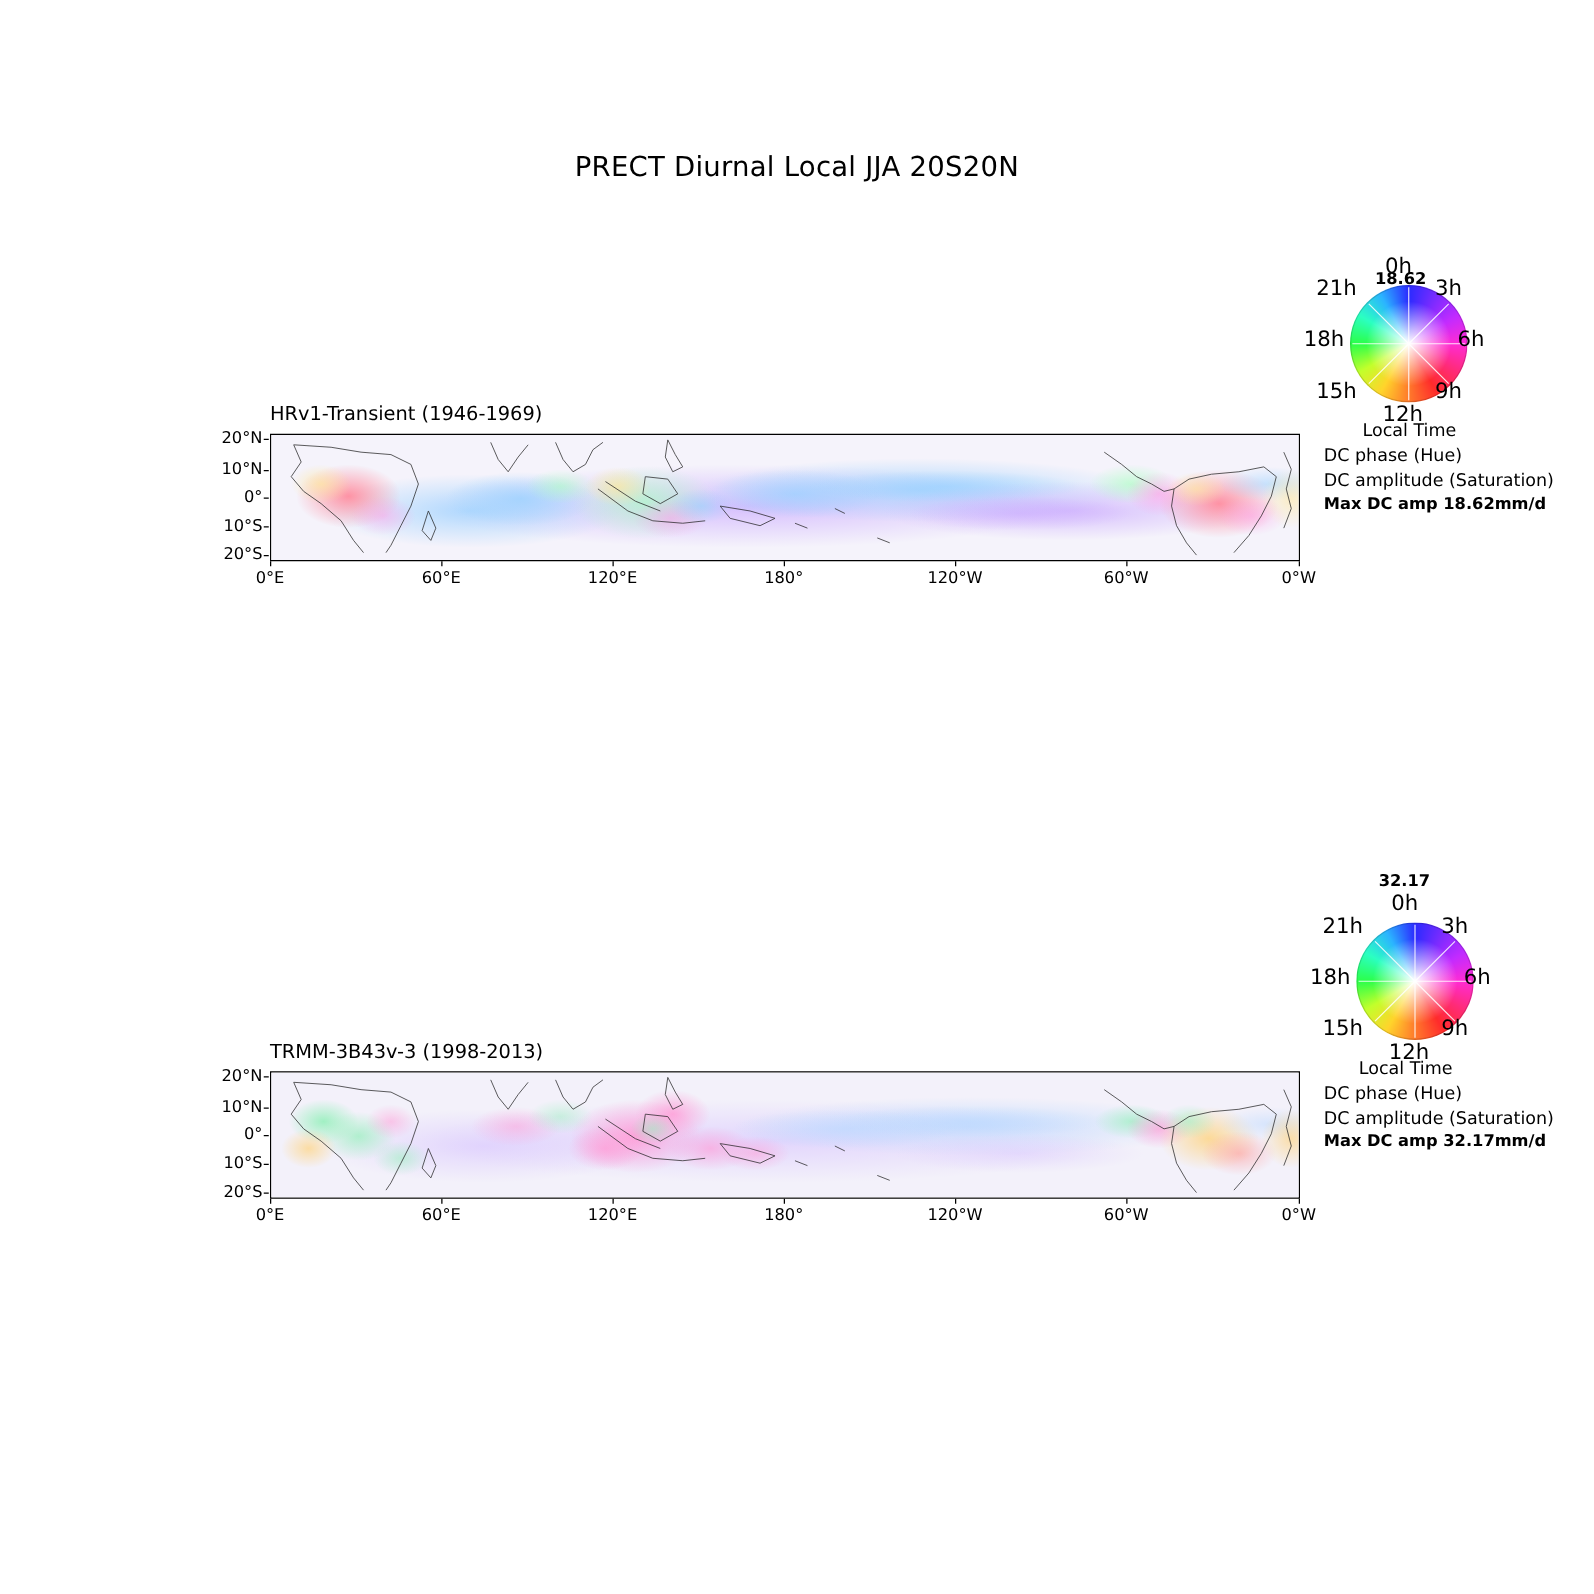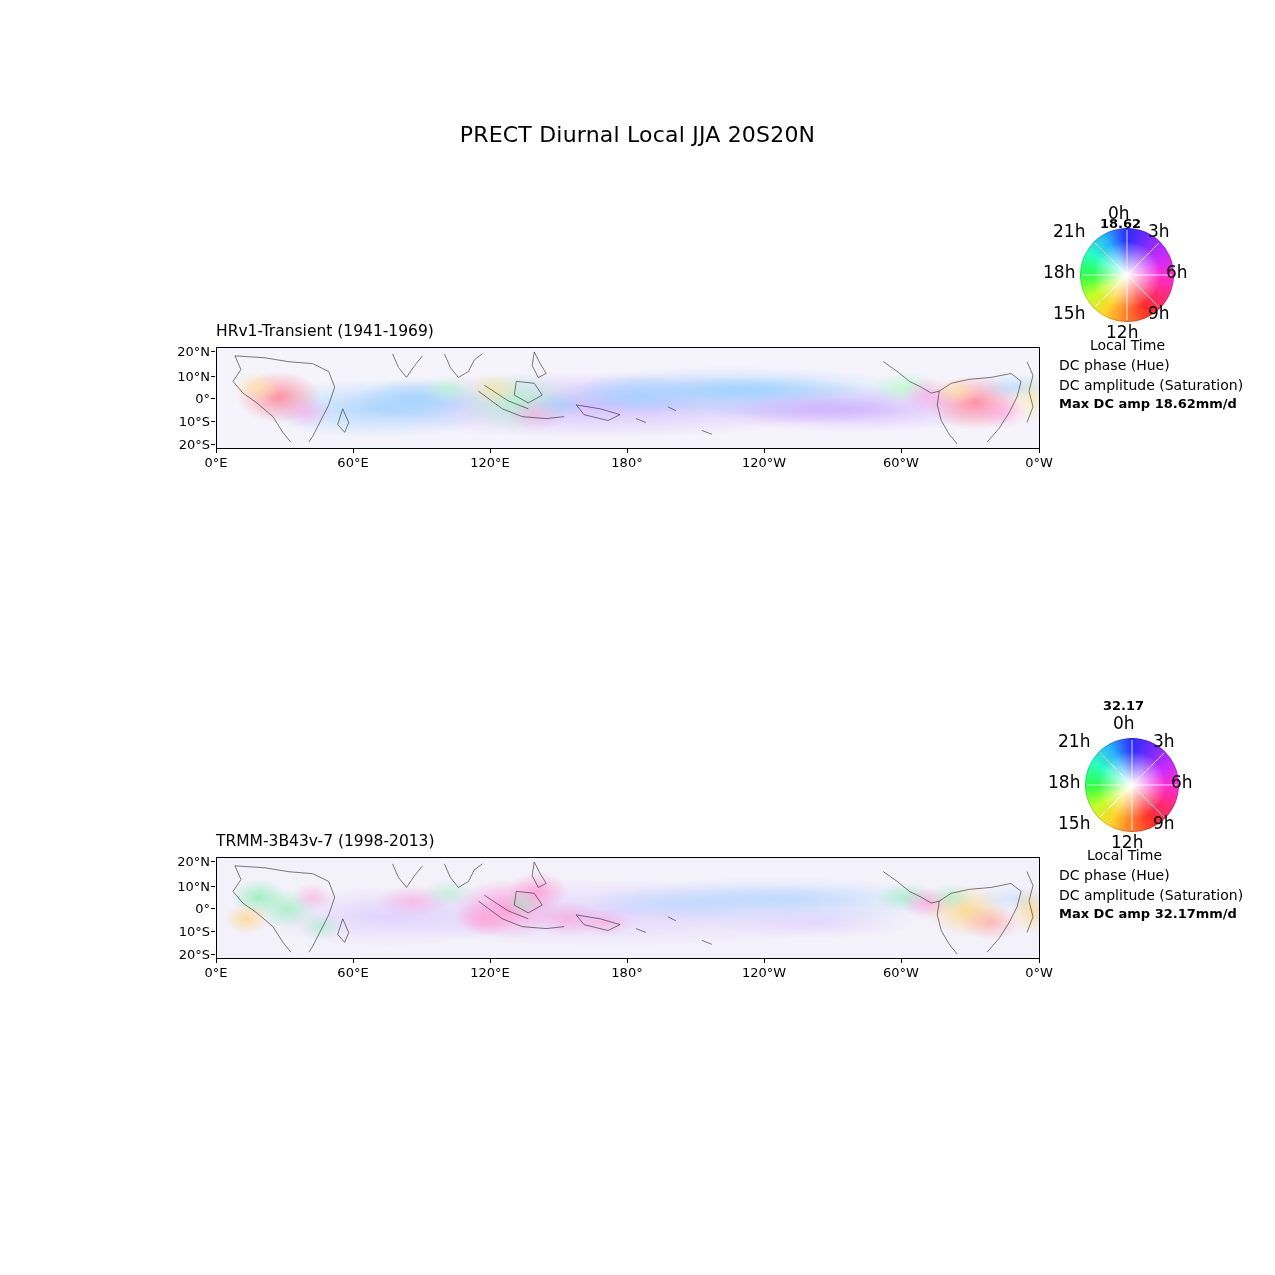--- a/index.html
+++ b/index.html
@@ -127,21 +127,21 @@
     font-size: 13px;
   }
 </style>
 </head>
 <body>
 
 <div class="fig-title">PRECT Diurnal Local  JJA 20S20N</div>
 
 <div class="panel">
 
-  <div class="panel-title" style="left:216px; top:322px;">HRv1-Transient (1941-1969)</div>
+  <div class="panel-title" style="left:216px; top:322px;">HRv1-Transient (1946-1969)</div>
 
   <div class="map-frame" id="map1" style="left:216px; top:347px; width:824px; height:102px;">
     <svg class="map-canvas" viewBox="0 0 824 102" preserveAspectRatio="none">
       <defs>
         <radialGradient id="g1a" cx="50%" cy="50%" r="50%">
           <stop offset="0%" stop-color="#ff8ea0" stop-opacity="0.95"></stop>
           <stop offset="100%" stop-color="#ff8ea0" stop-opacity="0"></stop>
         </radialGradient>
         <radialGradient id="g1b" cx="50%" cy="50%" r="50%">
           <stop offset="0%" stop-color="#9ad1ff" stop-opacity="0.75"></stop>
@@ -289,21 +289,21 @@
 
     <div class="legend-text" style="left:1090px; top:337px;">Local Time</div>
     <div class="legend-text" style="left:1059px; top:357px;">DC phase (Hue)</div>
     <div class="legend-text" style="left:1059px; top:377px;">DC amplitude (Saturation)</div>
     <div class="legend-text bold" style="left:1059px; top:396px;text-align:right;">Max DC amp 18.62mm/d</div>
   </div>
 </div>
 
 <div class="panel">
 
-  <div class="panel-title" style="left:216px; top:832px;">TRMM-3B43v-7 (1998-2013)</div>
+  <div class="panel-title" style="left:216px; top:832px;">TRMM-3B43v-3 (1998-2013)</div>
 
   <div class="map-frame" id="map2" style="left:216px; top:857px; width:824px; height:102px;">
     <svg class="map-canvas" viewBox="0 0 824 102" preserveAspectRatio="none">
       <defs>
         <radialGradient id="g2a" cx="50%" cy="50%" r="50%">
           <stop offset="0%" stop-color="#9cf0c0" stop-opacity="0.95"></stop>
           <stop offset="100%" stop-color="#9cf0c0" stop-opacity="0"></stop>
         </radialGradient>
         <radialGradient id="g2b" cx="50%" cy="50%" r="50%">
           <stop offset="0%" stop-color="#b9d8ff" stop-opacity="0.7"></stop>

